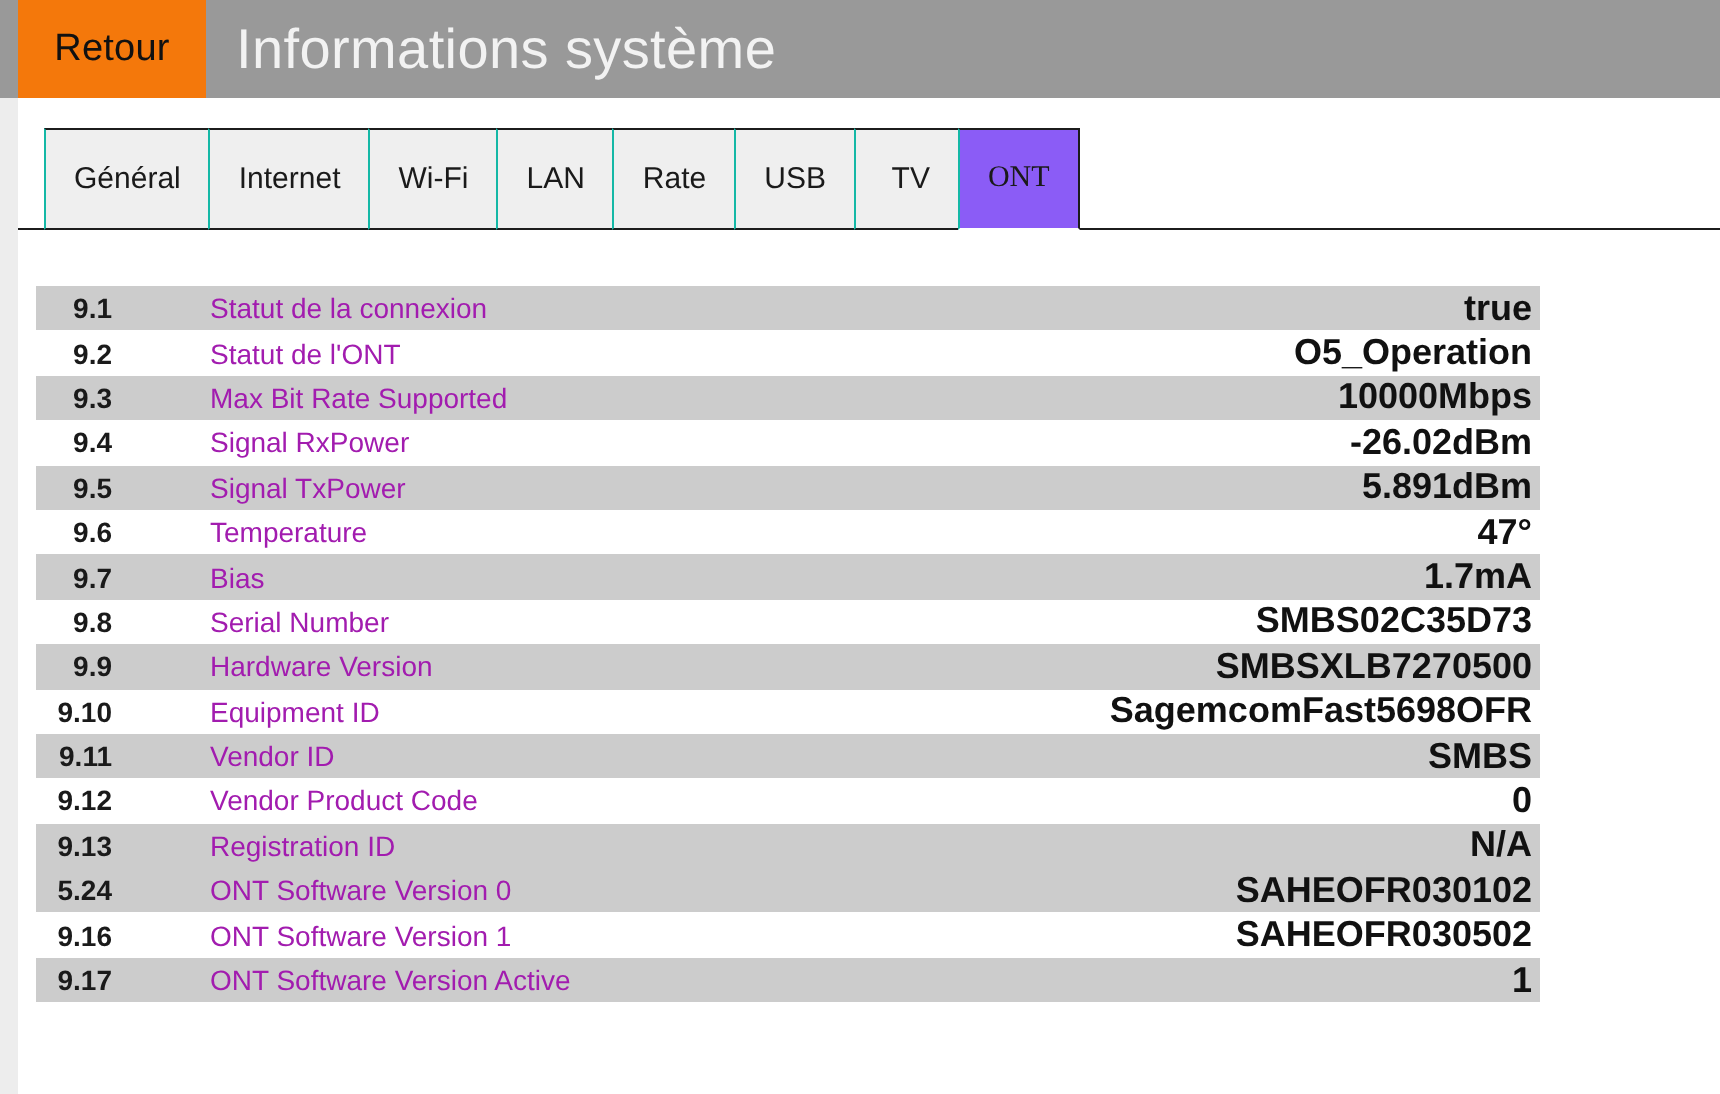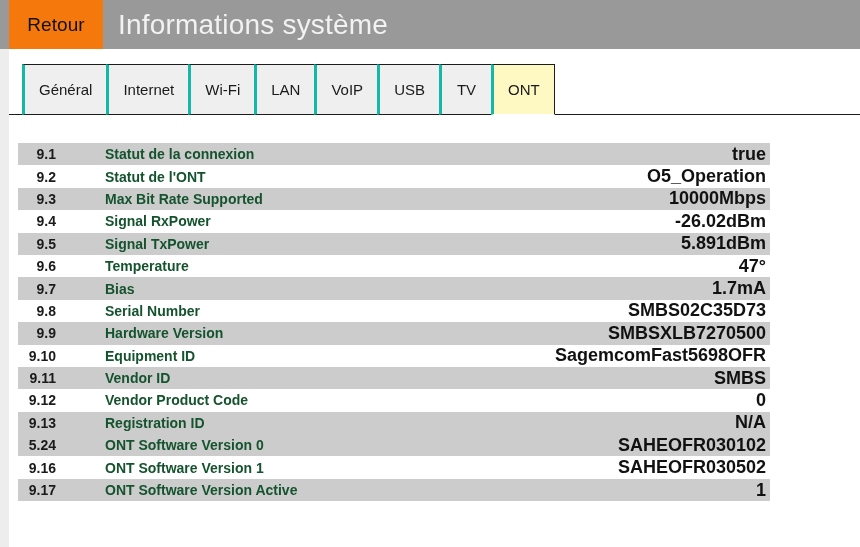--- a/index.html
+++ b/index.html
@@ -87,42 +87,43 @@
     top: 0;
     height: 51px;
     display: flex;
     align-items: stretch;
     z-index: 2;
   }
   .tab {
     position: relative;
     background: #efefef;
     border-top: 1px solid #1c1c1c;
-    border-left: 3px solid #14b8a6;
+    border-left: 1px solid #14b8a6;
     border-bottom: 1px solid #1c1c1c;
     box-sizing: border-box;
     display: flex;
     align-items: center;
-    justify-content: center;
+    justify-content: flex-end;
     padding: 0 14px;
     min-width: 52px;
     font-size: 15px;
     color: #1a1a1a;
     cursor: pointer;
     white-space: nowrap;
     user-select: none;
   }
   .tab:last-child {
     border-right: 1px solid #1c1c1c;
   }
   .tab.active {
-    background: #fef9c3;
+    background: #8b5cf6;
     border-bottom: 1px solid #ffffff;
     border-right: 1px solid #1c1c1c;
     z-index: 3;
+    font-family: Liberation Serif, serif;
   }
   
   .tab-baseline {
     position: absolute;
     left: 0;
     top: 50px;
     width: 851px;
     height: 1px;
     background: #1c1c1c;
     z-index: 1;
@@ -152,22 +153,22 @@
     box-sizing: border-box;
     font-size: 14px;
     font-weight: bold;
     color: #1a1a1a;
     white-space: nowrap;
   }
   .row-label {
     flex: 1 1 auto;
     padding-left: 3px;
     font-size: 14px;
-    font-weight: bold;
-    color: #14532d;
+    font-weight: normal;
+    color: #a21caf;
     white-space: nowrap;
     overflow: hidden;
   }
   .row-value {
     flex: 0 0 auto;
     text-align: center;
     padding-right: 4px;
     font-size: 18px;
     font-weight: bold;
     color: #111111;
@@ -195,21 +196,21 @@
       <div class="tab">
         <span>Internet</span>
       </div>
       <div class="tab">
         <span>Wi-Fi</span>
       </div>
       <div class="tab">
         <span>LAN</span>
       </div>
       <div class="tab">
-        <span>VoIP</span>
+        <span>Rate</span>
       </div>
       <div class="tab">
         <span>USB</span>
       </div>
       <div class="tab">
         <span>TV</span>
       </div>
       <div class="tab active">
         <span>ONT</span>
       </div>

